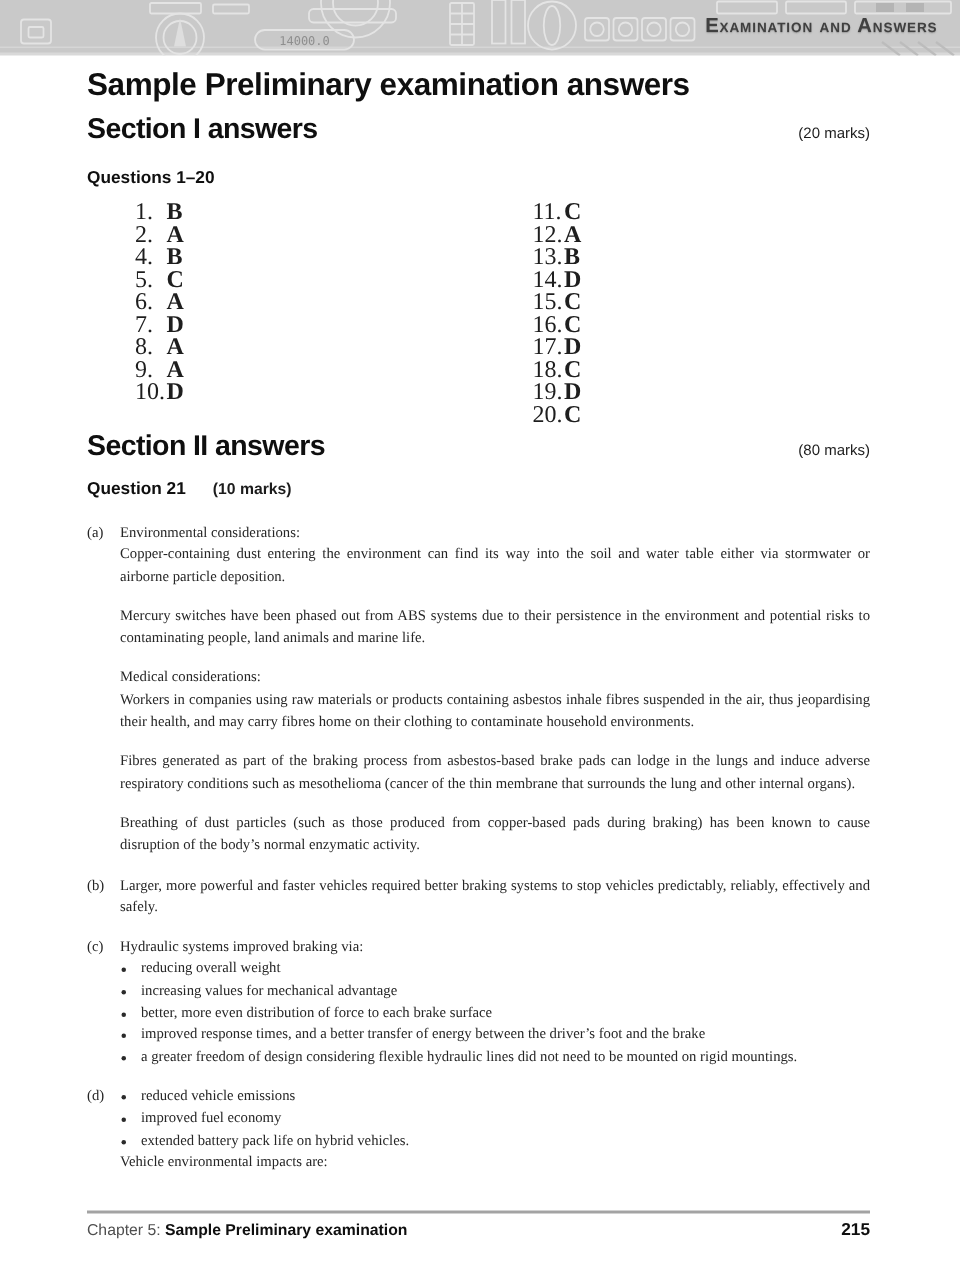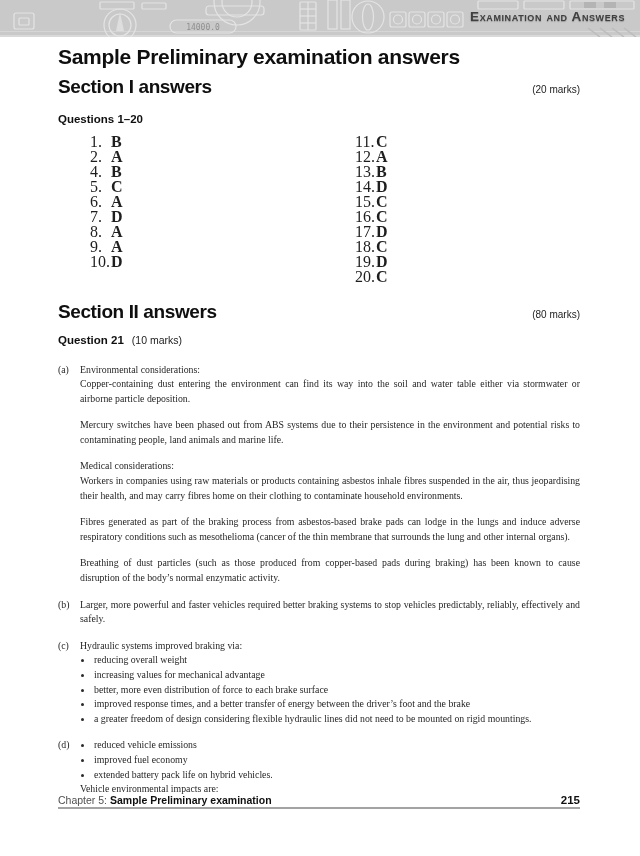--- a/index.html
+++ b/index.html
@@ -21,21 +21,21 @@
   
   .content { position:absolute; left:58px; top:37px; width:522px; }
 
   .page-title {
     margin:9px 0 0 0; font-family:"Liberation Sans", sans-serif;
     font-weight:700; font-size:21px; letter-spacing:-0.3px; color:#0f0f0f;
     line-height:22px;
   }
   .section-row { display:flex; justify-content:space-between; align-items:baseline; }
   .section-row.s1 { margin-top:6px; }
-  .section-row.s2 { margin-top:15px;gap:48px; }
+  .section-row.s2 { margin-top:1px;gap:48px; }
   .section-heading {
     margin:0; font-family:"Liberation Sans", sans-serif; font-weight:700;
     font-size:19px; letter-spacing:-0.4px; color:#0f0f0f; line-height:25px;
   }
   .marks-label { font-family:"Liberation Sans", sans-serif; font-size:10px; color:#1c1c1c; }
 
   .questions-range {
     margin:13px 0 0 0; font-family:"Liberation Sans", sans-serif;
     font-weight:700; font-size:11.5px; color:#0f0f0f; line-height:15px;
   }
@@ -44,42 +44,42 @@
   .answers { display:flex; margin-top:7px; }
   .answers-col1 { width:265px; }
   .answers-col2 { flex:1; }
   .ans-row { line-height:15px; font-size:16px; color:#1e1e1e;margin-left:32px; }
   .ans-num { display:inline-block; width:21px; }
   .ans-letter { font-weight:700; }
 
   
   .question-row { margin-top:9px; display:flex; align-items:flex-end; line-height:15.5px; }
   .question-label { font-family:"Liberation Sans", sans-serif; font-weight:700; font-size:11.5px; color:#0f0f0f; }
-  .question-marks { font-family:"Liberation Sans", sans-serif; font-size:10.5px; color:#1c1c1c; margin-left:8px; }
+  .question-marks { font-family:"Liberation Sans", sans-serif; font-size:10.5px; color:#1c1c1c; margin-left:18px;font-weight:bold; }
 
   .parts { margin-top:14px; font-size:9.8px; line-height:14.6px; color:#262626; }
   .part { display:flex; margin-bottom:12px; }
   .part:last-child { margin-bottom:0; }
   .part-label { width:22px; flex:none; }
   .part-body { flex:1; min-width:0; }
   .block { margin-bottom:12px; }
   .block:last-child { margin-bottom:0; }
   .jtext { text-align:justify; }
 
   .bullet-row { display:flex; white-space:nowrap; }
   .bullet-marker { width:14px; flex:none; position:relative; }
   .bullet-dot {
     position:absolute; left:1px; top:6px; width:3px; height:3px;
     border-radius:50%; background:#2a2a2a;
   }
 
   
   .footer-rule { position:absolute; left:58px; width:522px; top:807px; height:2px; background:#a3a3a3; }
   .footer-row {
-    position:absolute; left:58px; width:522px; top:794px;
+    position:absolute; left:58px; width:522px; top:814px;
     display:flex; justify-content:space-between; align-items:center;
     font-family:"Liberation Sans", sans-serif;
   }
   .footer-chapter { font-size:10.5px; color:#4f4f4f; }
   .footer-chapter .chapter-title { font-weight:700; color:#0f0f0f; }
   .footer-page-number { font-weight:700; font-size:11.5px; color:#0f0f0f; }
 </style>
 </head>
 <body>
 

